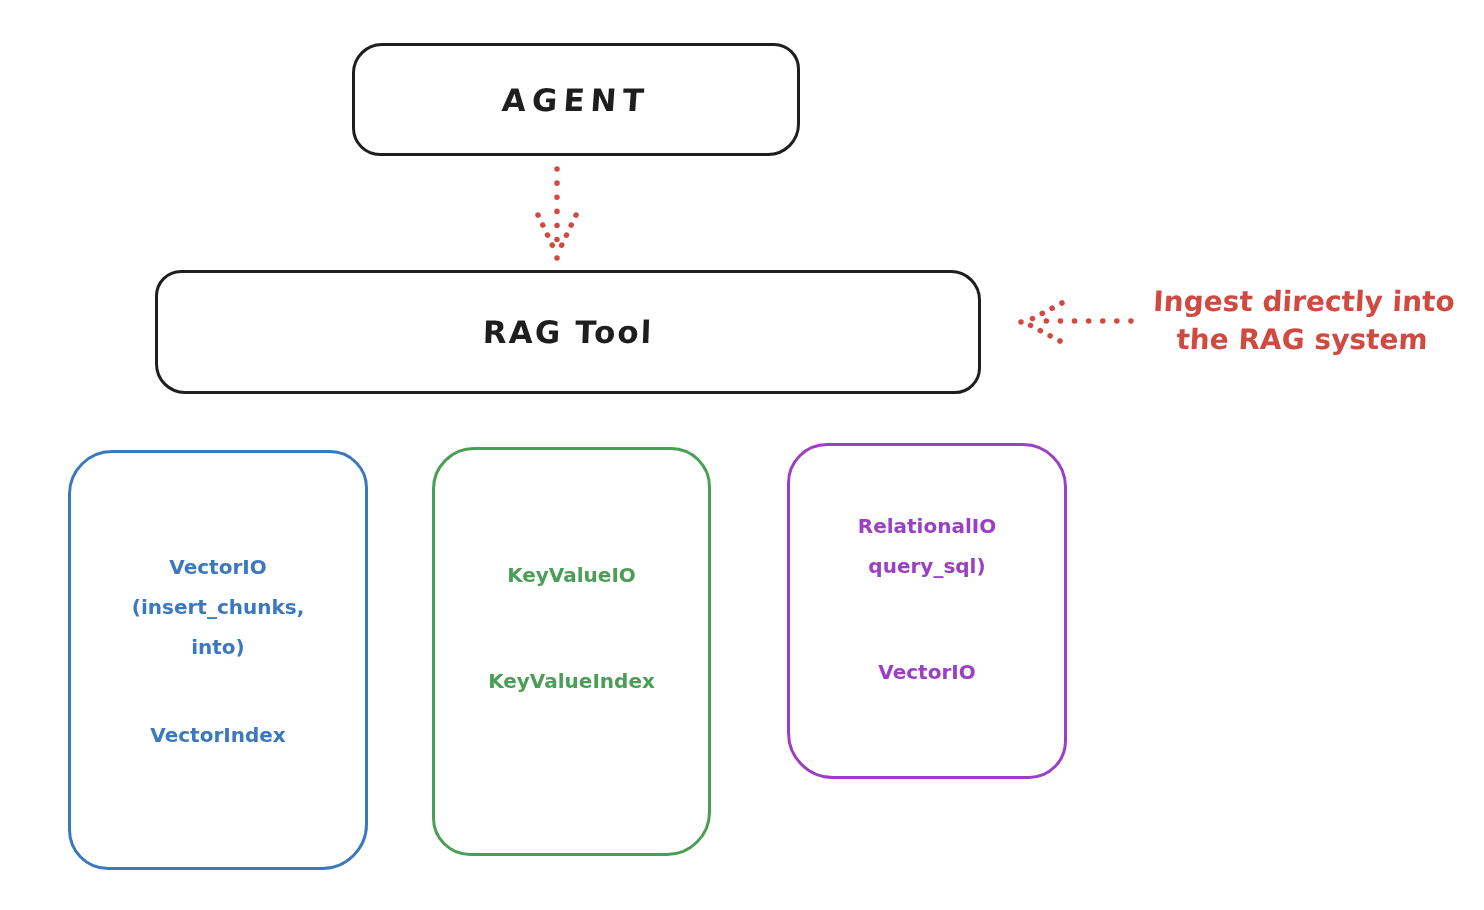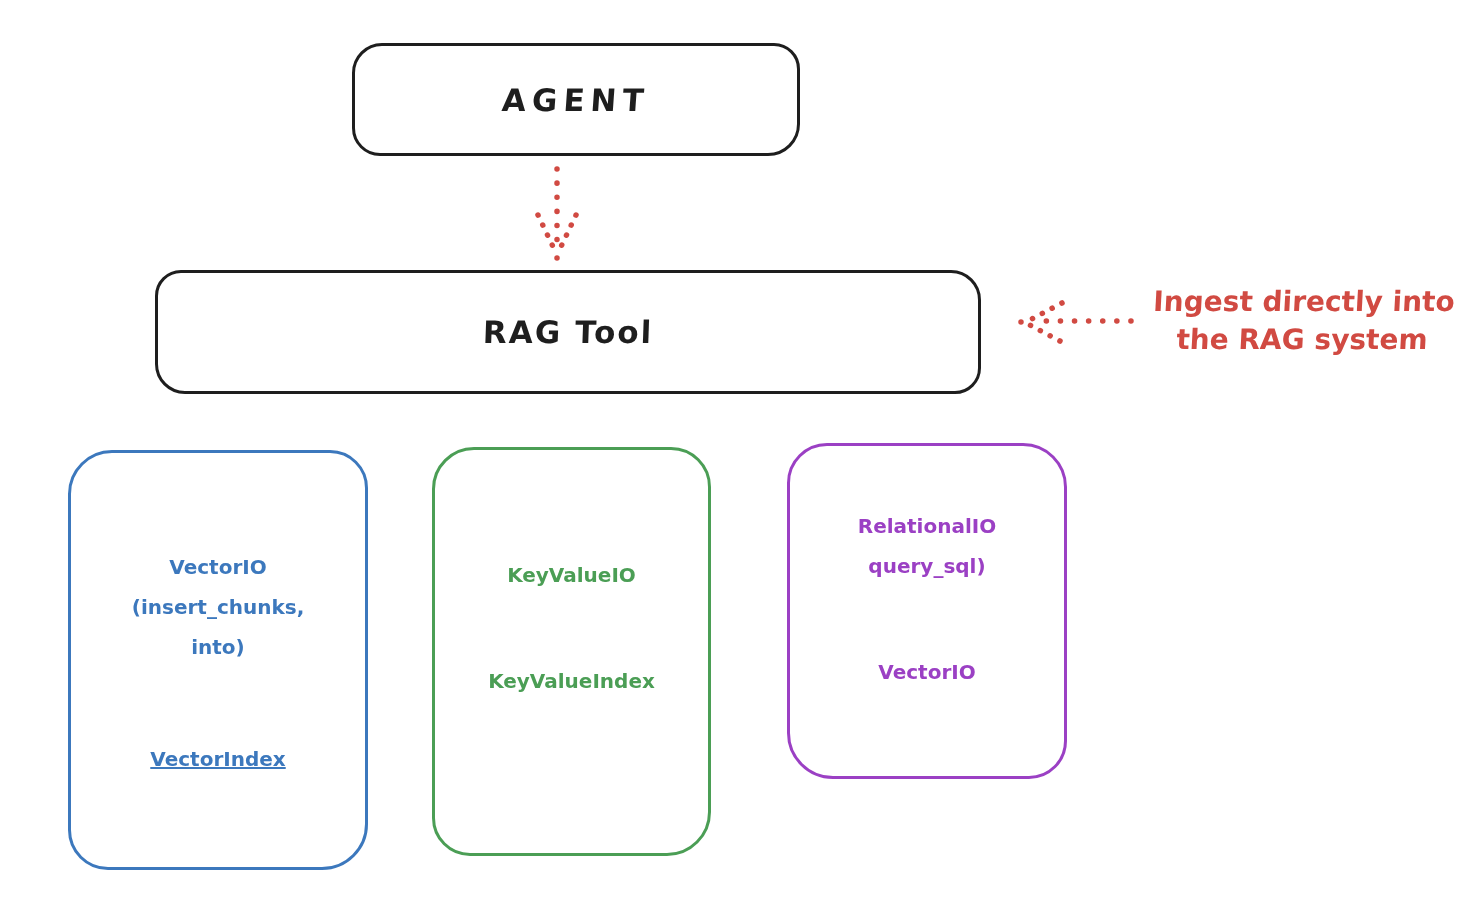--- a/index.html
+++ b/index.html
@@ -111,21 +111,21 @@
   }
   .card-relational {
     left: 787px; top: 443px;
     width: 280px; height: 336px;
     border: 3.5px solid var(--purple, #9b40c4);
     border-radius: 40px 44px 38px 46px;
     color: var(--purple, #9b40c4);
     padding-top: 60px;
   }
   .card .footer-label { margin-top: 66px; }
-  .card-vector .footer-label { margin-top: 72px; text-decoration: underline; }
+  .card-vector .footer-label { margin-top: 48px; }
 </style>
 </head>
 <body>
 
 <div class="canvas">
 
   <div class="node-box agent-box">
     <span class="label">AGENT</span>
   </div>
 

